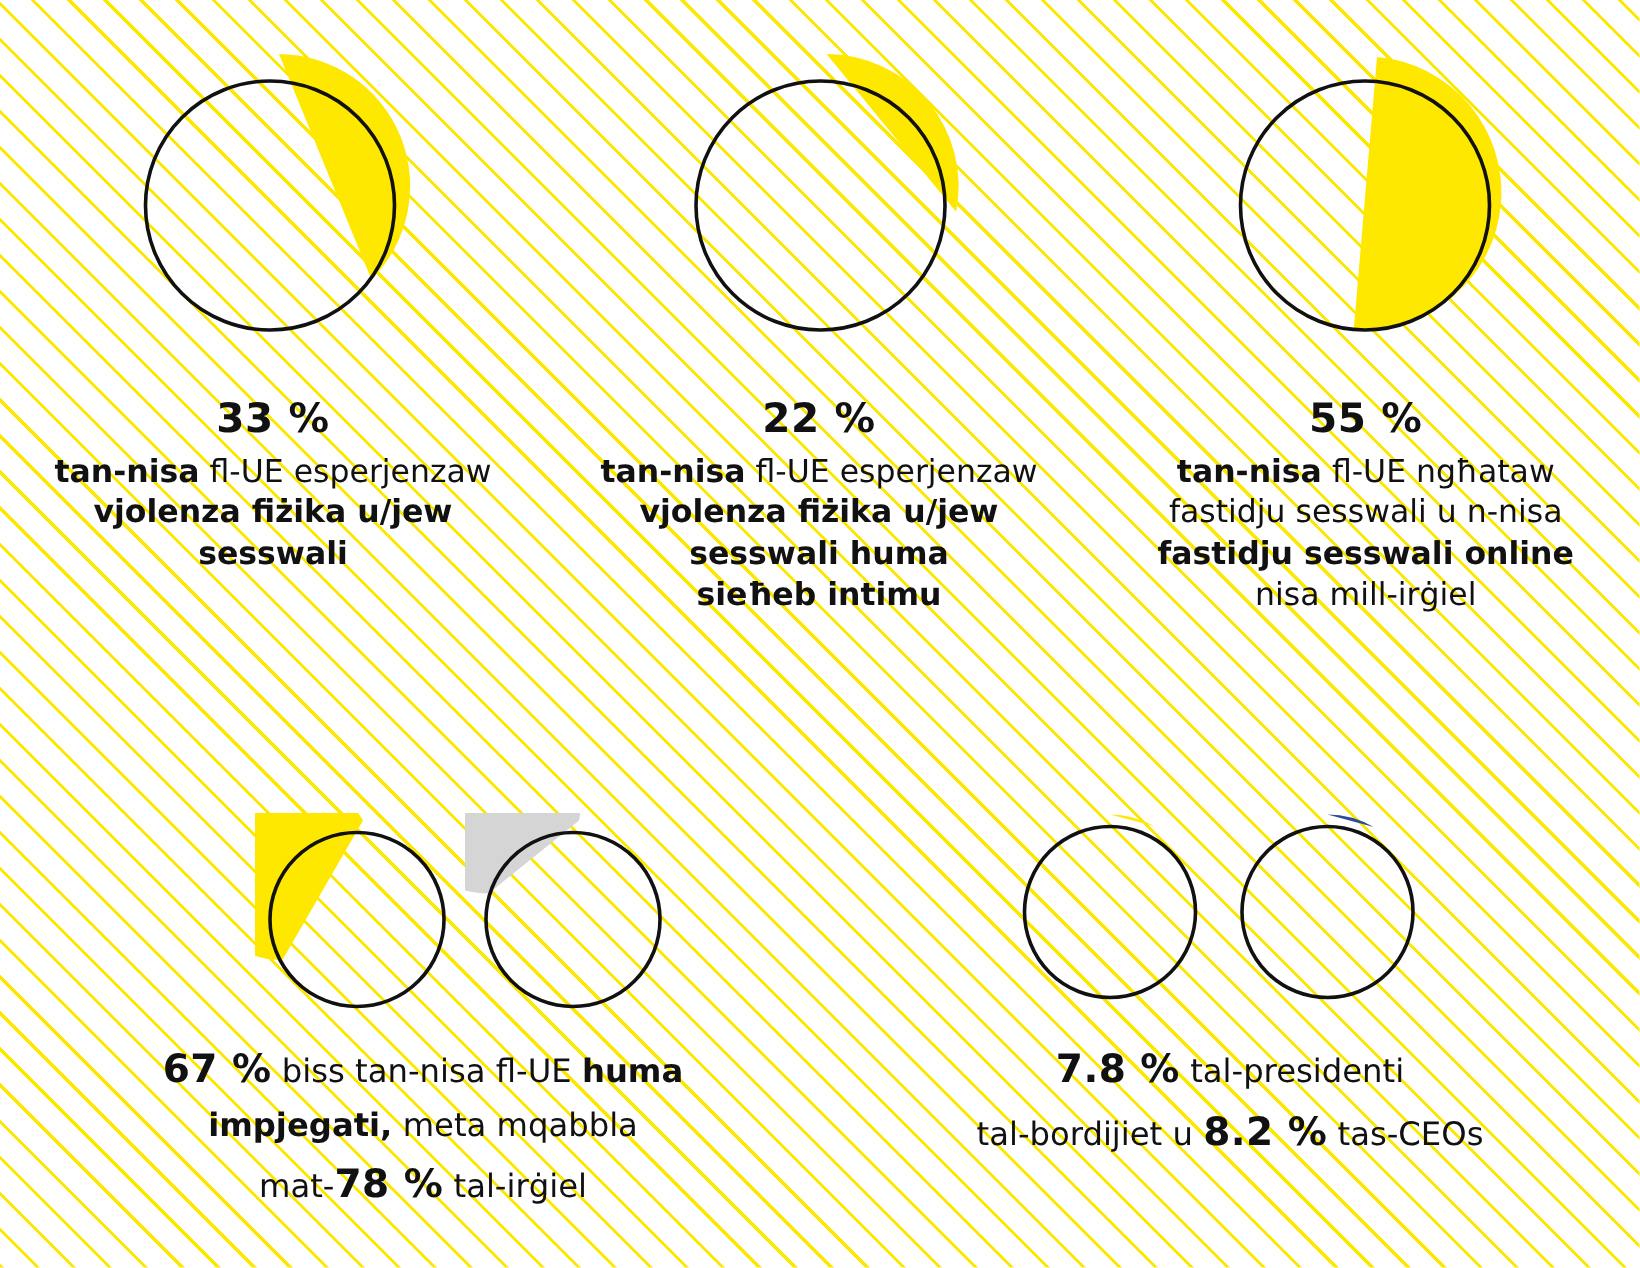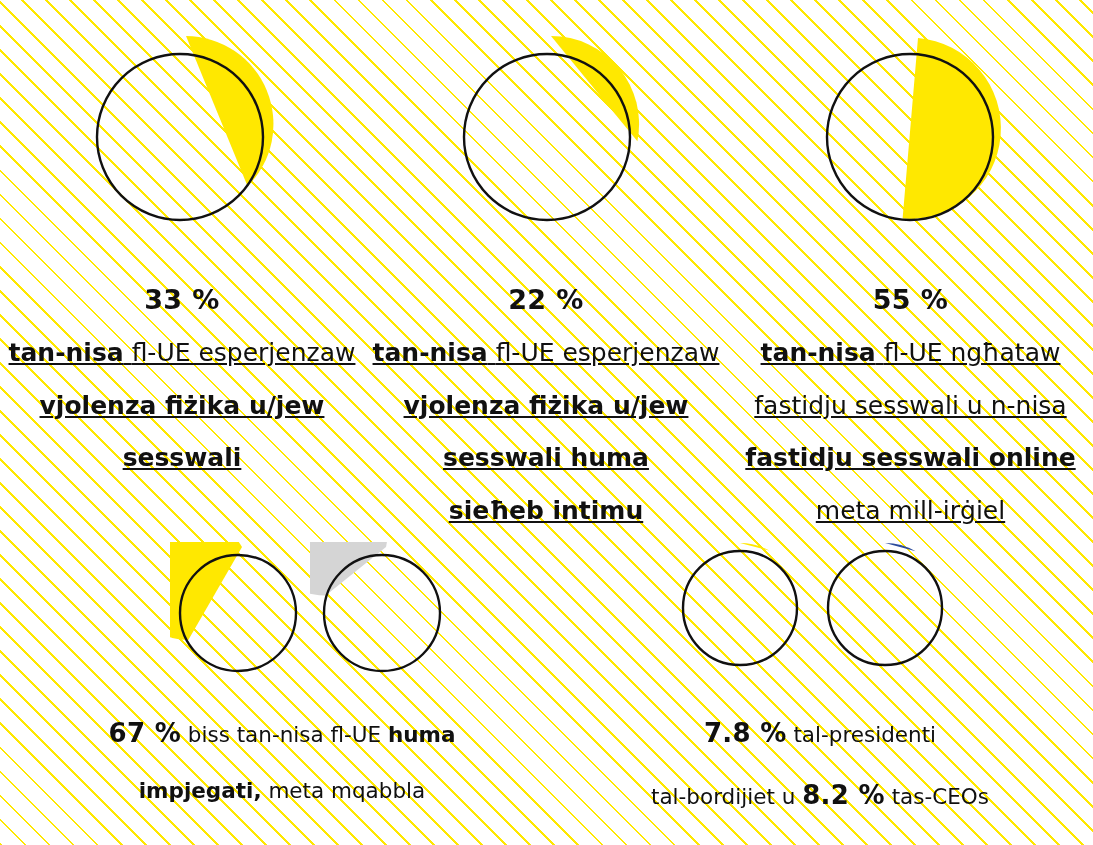--- a/index.html
+++ b/index.html
@@ -27,23 +27,23 @@
 
   .caption{
     position:absolute;
     left:50%;
     transform:translateX(-50%);
     text-align:center;
     color:#111111;
     line-height:1.30;
     white-space:nowrap;
   }
-  .caption .ln{display:block;margin-top:20px;}
+  .caption .ln{display:block;}
   .big{font-weight:700;font-size:27px;letter-spacing:0.4px;}
-  .body{font-size:25px;font-weight:400;text-decoration:underline;}
+  .body{font-size:21px;font-weight:400;}
   .b{font-weight:700;}
   .pct{font-weight:700;font-size:26px;letter-spacing:0.3px;}
 
   .cap-top .big{margin-bottom:4px;}
   .cap-wide{line-height:1.62;font-size:21.5px;}
 </style>
 </head>
 <body>
 
 <div id="stripes"></div>
@@ -86,21 +86,21 @@
       <svg class="chart" width="205" height="215" viewBox="0 0 205 215">
         <path d="M 100 12 A 88 88 0 1 1 84.6 192.6 Z" fill="#ffe800" transform="translate(6,-6)"></path>
         <circle cx="98" cy="105" r="83" fill="none" stroke="#111111" stroke-width="2.4"></circle>
       </svg>
     </div>
     <div class="caption cap-top" style="top:262px;width:362px;">
       <span class="ln big">55 %</span>
       <span class="ln body"><span class="b">tan-nisa</span> <span>fl-UE ngħataw</span></span>
       <span class="ln body">fastidju sesswali u n-nisa</span>
       <span class="ln body b">fastidju sesswali online</span>
-      <span class="ln body">meta mill-irġiel</span>
+      <span class="ln body">nisa mill-irġiel</span>
     </div>
   </div>
 
   <div class="stat" style="left:22px;top:520px;width:520px;height:300px;">
 
     <div class="charts" style="position:absolute;left:148px;top:22px;width:290px;height:130px;">
 
       <svg class="chart" style="left:0px;" width="140" height="140" viewBox="0 0 140 140">
         <path d="M 70 8 A 62 62 0 1 0 16.3 101 Z" fill="#ffe800" transform="translate(2,-3)"></path>
         <circle cx="68" cy="71" r="58" fill="none" stroke="#111111" stroke-width="2.4"></circle>
@@ -108,20 +108,21 @@
 
       <svg class="chart" style="left:140px;" width="150" height="140" viewBox="0 0 150 140">
         <path d="M 74 8 A 62 62 0 1 0 13.7 56.6 Z" fill="#d5d5d5" transform="translate(2,-3)"></path>
         <circle cx="72" cy="71" r="58" fill="none" stroke="#111111" stroke-width="2.4"></circle>
       </svg>
     </div>
 
     <div class="caption cap-wide" style="top:172px;width:516px;">
       <span class="ln"><span class="pct">67 %</span> <span>biss tan-nisa fl-UE</span> <span class="b">huma</span></span>
       <span class="ln"><span class="b">impjegati,</span> <span>meta mqabbla</span></span>
+      <span class="ln"><span>mat-</span><span class="pct">78 %</span> <span>tal-irġiel</span></span>
     </div>
   </div>
 
   <div class="stat" style="left:560px;top:520px;width:520px;height:300px;">
 
     <div class="charts" style="position:absolute;left:110px;top:18px;width:300px;height:140px;">
 
       <svg class="chart" style="left:0px;" width="140" height="140" viewBox="0 0 140 140">
         <path d="M 70 9 A 61 61 0 0 1 99.3 16.6 Z" fill="#ffe800" transform="translate(0,-4)"></path>
         <circle cx="70" cy="70" r="57" fill="none" stroke="#111111" stroke-width="2.4"></circle>

